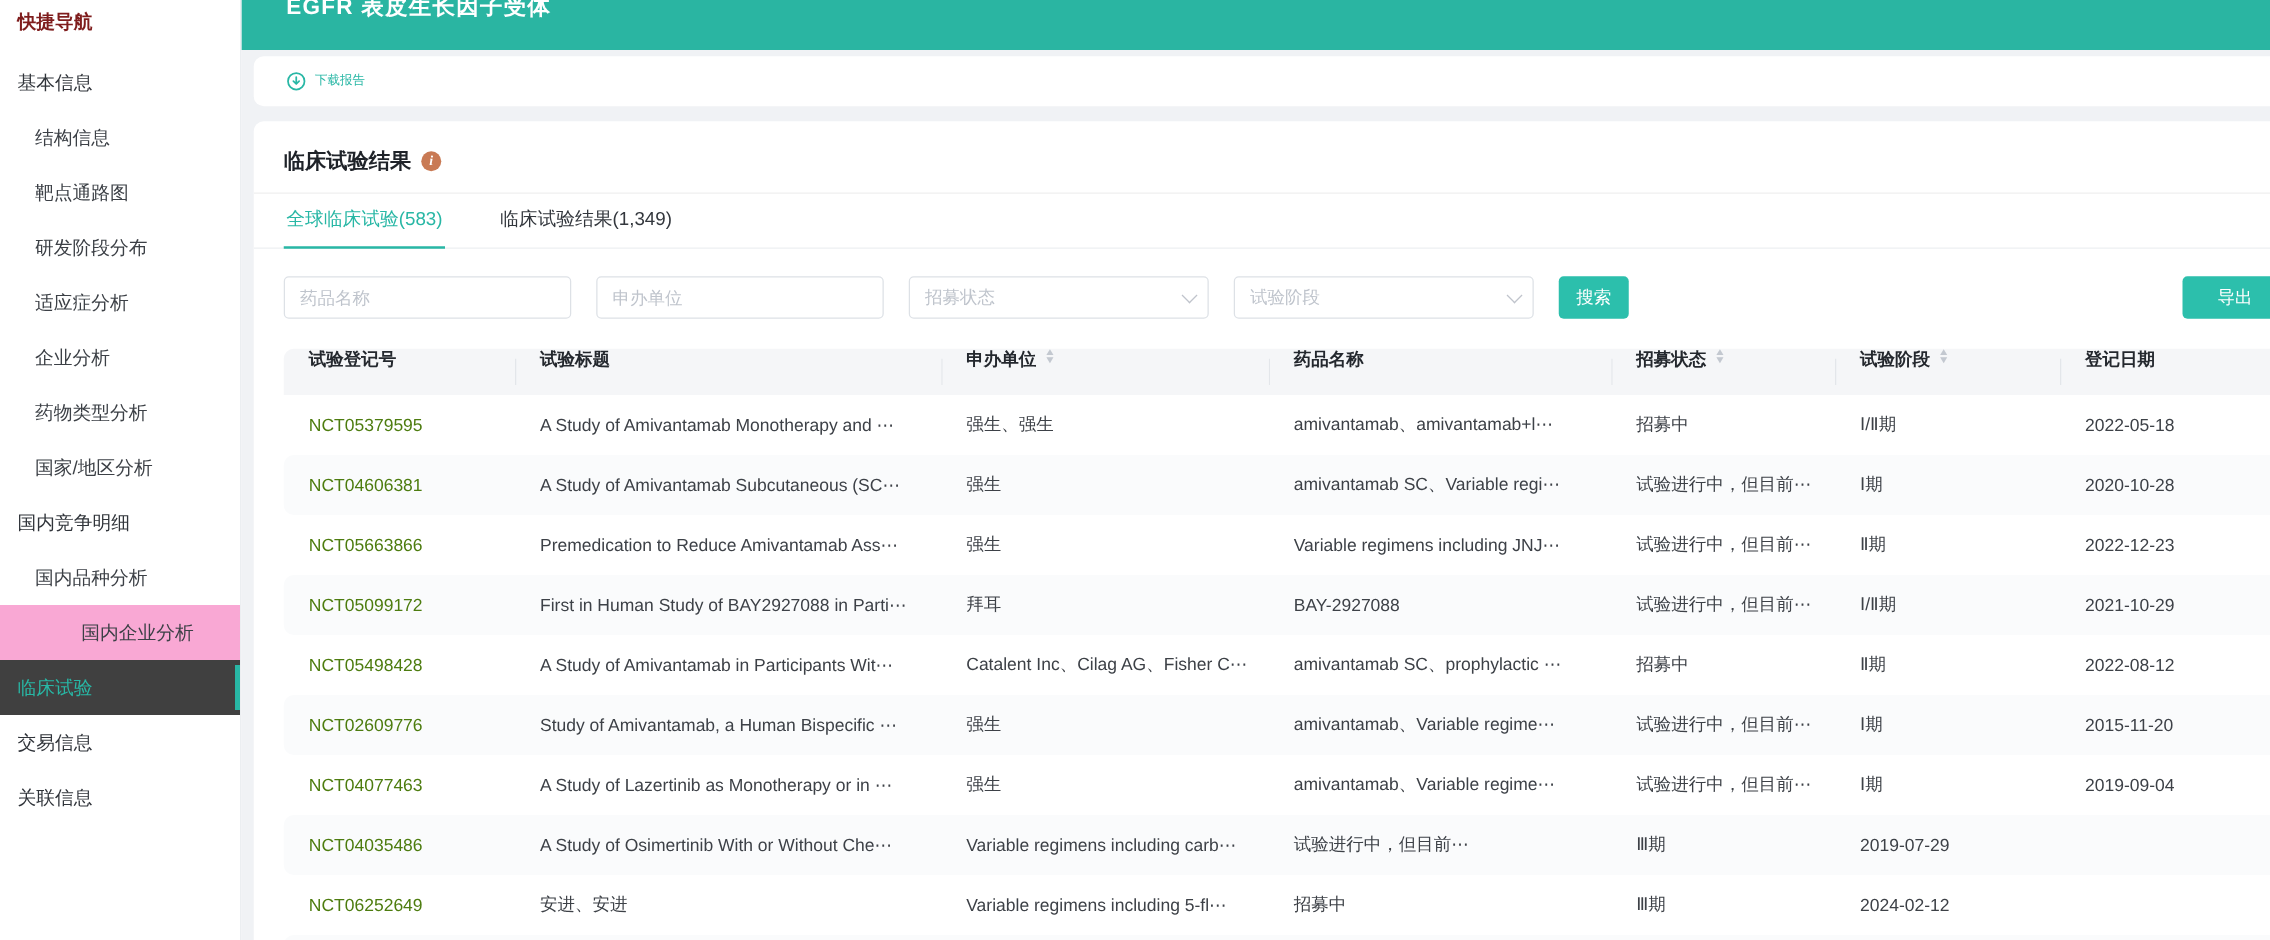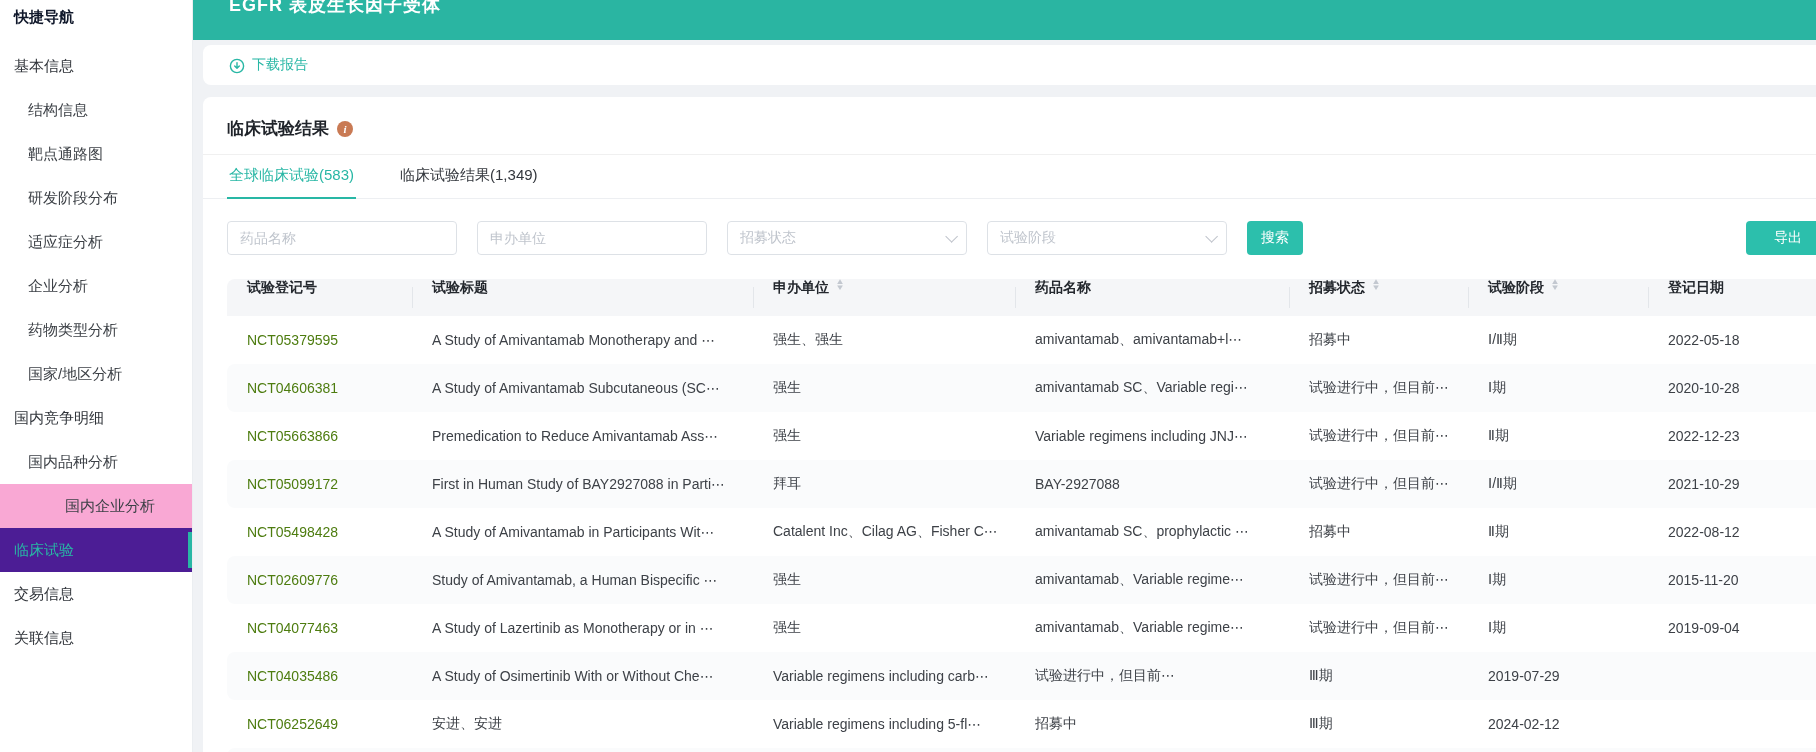--- a/index.html
+++ b/index.html
@@ -4,39 +4,39 @@
 <style>
   * { margin:0; padding:0; box-sizing:border-box; }
   html,body { width:1816px; height:752px; overflow:hidden; background:#f0f2f5;
     font-family:"Liberation Sans","DejaVu Sans",sans-serif; }
   .app { display:flex; width:1816px; height:752px; }
 
   
   .sidebar { width:193px; height:752px; background:#fff; border-right:1px solid #ebeef1;
     flex:0 0 193px; padding-top:2px; position:relative; z-index:2; }
   .side-title { height:30px; display:flex; align-items:center; padding-left:14px;
-    font-size:15px; font-weight:bold; color:#0f172a; margin-bottom:12px; }
+    font-size:15px; font-weight:bold; color:#7f1d1d; margin-bottom:12px; }
   .side-item { height:44px; display:flex; align-items:center; font-size:15px; color:#30343a;
     cursor:pointer; position:relative; }
   .side-item.group { padding-left:14px; font-weight:500; }
   .side-item.sub { padding-left:28px; color:#3c4046; }
   .side-item.hovered { background:#f9a8d4;justify-content:center; }
-  .side-item.active { color:#28b7a5; background:#4c1d95; }
+  .side-item.active { color:#28b7a5; background:#404040; }
   .side-item.active::after { content:""; position:absolute; right:0; top:4px; bottom:4px;
     width:4px; background:#28b7a5; }
 
   
   .content { flex:1 1 auto; height:752px; position:relative; overflow:hidden; }
   .topbar { height:40px; background:#2ab5a2; overflow:hidden; padding-left:36px; }
   .topbar-title { color:#fff; font-size:18px; font-weight:bold; letter-spacing:1px;
     display:block; margin-top:-7px; }
 
   .card { background:#fff; border-radius:8px; margin-left:10px; margin-right:-12px; }
   .download-card { margin-top:5px; height:40px; display:flex; align-items:center; padding-left:26px; }
-  .download-link { display:flex; align-items:flex-end; gap:7px; color:#28b7a5; font-size:14px; cursor:pointer; }
+  .download-link { display:flex; align-items:flex-start; gap:7px; color:#28b7a5; font-size:10px; cursor:pointer; }
   .download-link svg { display:block; }
 
   .main-card { margin-top:12px; height:680px; overflow:hidden; }
   .section-head { padding:20px 24px 14px 24px; border-bottom:1px solid #f0f0f0;
     display:flex; align-items:center; gap:8px; }
   .section-title { font-size:17px; font-weight:bold; color:#1f2329; }
   .info-icon { width:16px; height:16px; border-radius:50%; background:#c97a54; color:#fff;
     font-size:11px; font-weight:bold; font-family:"Liberation Serif","DejaVu Serif",serif;
     display:flex; align-items:center; justify-content:center; font-style:italic; }
 

